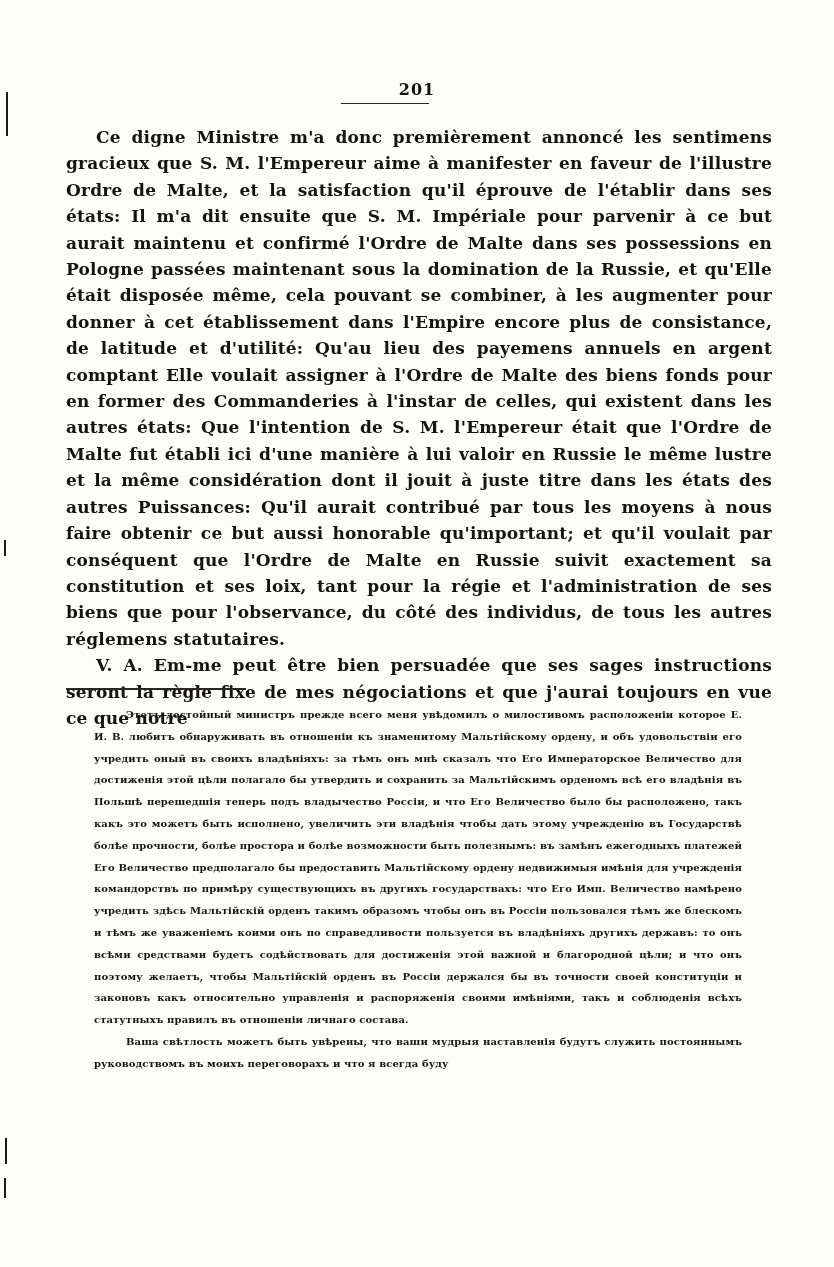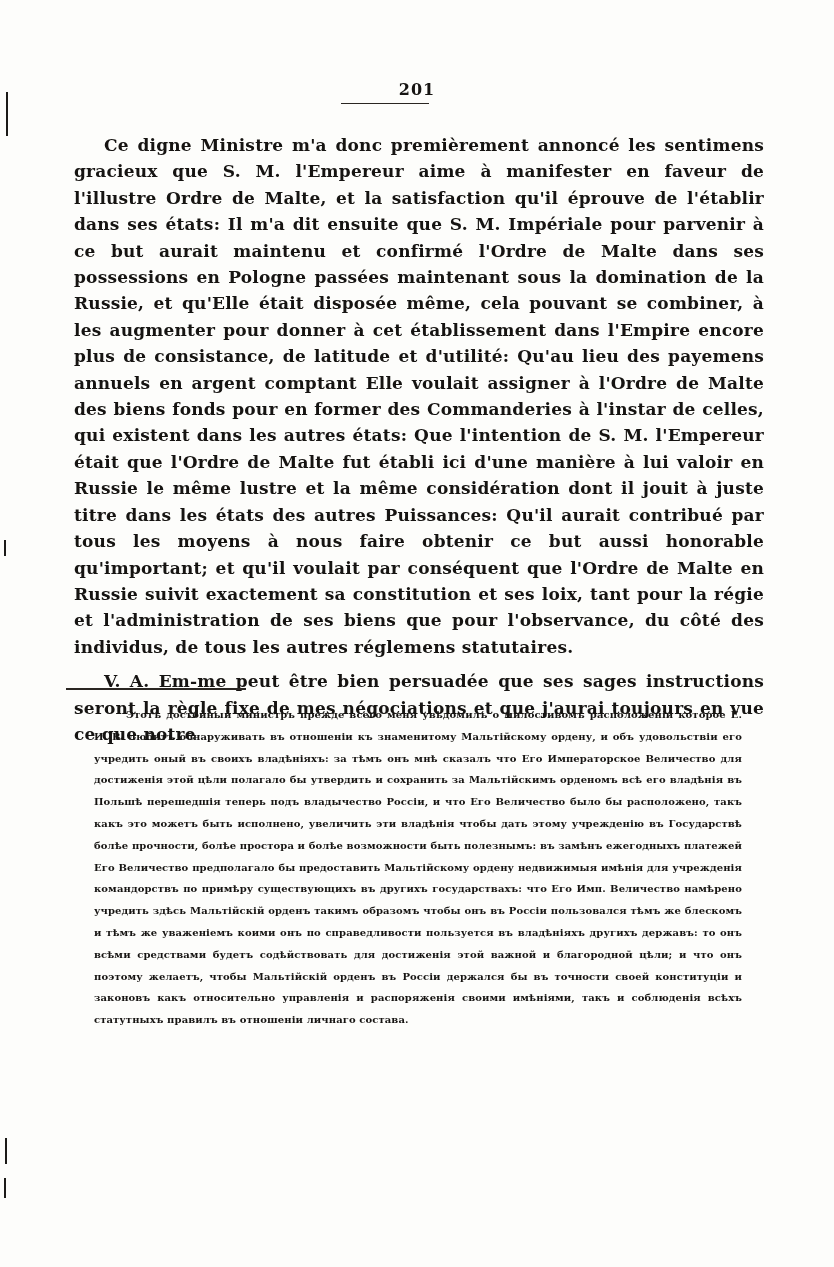--- a/index.html
+++ b/index.html
@@ -40,21 +40,21 @@
     top: 124px;
     left: 66px;
     width: 706px;
     font-size: 17px;
     line-height: 26.4px;
     font-weight: bold;
     text-align: justify;
     letter-spacing: 0.2px;
   }
   .main-text p {
-    margin: 8px;
+    margin: 0;
     text-indent: 30px;
   }
   .footnote-rule {
     position: absolute;
     top: 688px;
     left: 66px;
     width: 180px;
     height: 2px;
     background: #2a2622;
   }
@@ -97,15 +97,16 @@
 
   <div class="main-text">
     <p>Ce digne Ministre m'a donc premièrement annoncé les sentimens gracieux que S. M. l'Empereur aime à manifester en faveur de l'illustre Ordre de Malte, et la satisfaction qu'il éprouve de l'établir dans ses états: Il m'a dit ensuite que S. M. Impériale pour parvenir à ce but aurait maintenu et confirmé l'Ordre de Malte dans ses possessions en Pologne passées maintenant sous la domination de la Russie, et qu'Elle était disposée même, cela pouvant se combiner, à les augmenter pour donner à cet établissement dans l'Empire encore plus de consistance, de latitude et d'utilité: Qu'au lieu des payemens annuels en argent comptant Elle voulait assigner à l'Ordre de Malte des biens fonds pour en former des Commanderies à l'instar de celles, qui existent dans les autres états: Que l'intention de S. M. l'Empereur était que l'Ordre de Malte fut établi ici d'une manière à lui valoir en Russie le même lustre et la même considération dont il jouit à juste titre dans les états des autres Puissances: Qu'il aurait contribué par tous les moyens à nous faire obtenir ce but aussi honorable qu'important; et qu'il voulait par conséquent que l'Ordre de Malte en Russie suivit exactement sa constitution et ses loix, tant pour la régie et l'administration de ses biens que pour l'observance, du côté des individus, de tous les autres réglemens statutaires.</p>
     <p>V. A. Em-me peut être bien persuadée que ses sages instructions seront la règle fixe de mes négociations et que j'aurai toujours en vue ce que notre</p>
   </div>
 
   <div class="footnote-rule"></div>
 
   <div class="footnote">
     <p>Этотъ достойный министръ прежде всего меня увѣдомилъ о милостивомъ расположеніи которое Е. И. В. любитъ обнаруживать въ отношеніи къ знаменитому Мальтійскому ордену, и объ удовольствіи его учредить оный въ своихъ владѣніяхъ: за тѣмъ онъ мнѣ сказалъ что Его Императорское Величество для достиженія этой цѣли полагало бы утвердить и сохранить за Мальтійскимъ орденомъ всѣ его владѣнія въ Польшѣ перешедшія теперь подъ владычество Россіи, и что Его Величество было бы расположено, такъ какъ это можетъ быть исполнено, увеличить эти владѣнія чтобы дать этому учрежденію въ Государствѣ болѣе прочности, болѣе простора и болѣе возможности быть полезнымъ: въ замѣнъ ежегодныхъ платежей Его Величество предполагало бы предоставить Мальтійскому ордену недвижимыя имѣнія для учрежденія командорствъ по примѣру существующихъ въ другихъ государствахъ: что Его Имп. Величество намѣрено учредить здѣсь Мальтійскій орденъ такимъ образомъ чтобы онъ въ Россіи пользовался тѣмъ же блескомъ и тѣмъ же уваженіемъ коими онъ по справедливости пользуется въ владѣніяхъ другихъ державъ: то онъ всѣми средствами будетъ содѣйствовать для достиженія этой важной и благородной цѣли; и что онъ поэтому желаетъ, чтобы Мальтійскій орденъ въ Россіи держался бы въ точности своей конституціи и законовъ какъ относительно управленія и распоряженія своими имѣніями, такъ и соблюденія всѣхъ статутныхъ правилъ въ отношеніи личнаго состава.</p>
+    <p>Ваша свѣтлость можетъ быть увѣрены, что ваши мудрыя наставленія будутъ служить постояннымъ руководствомъ въ моихъ переговорахъ и что я всегда буду</p>
   </div>
 
 </div>
 
 </body></html>

